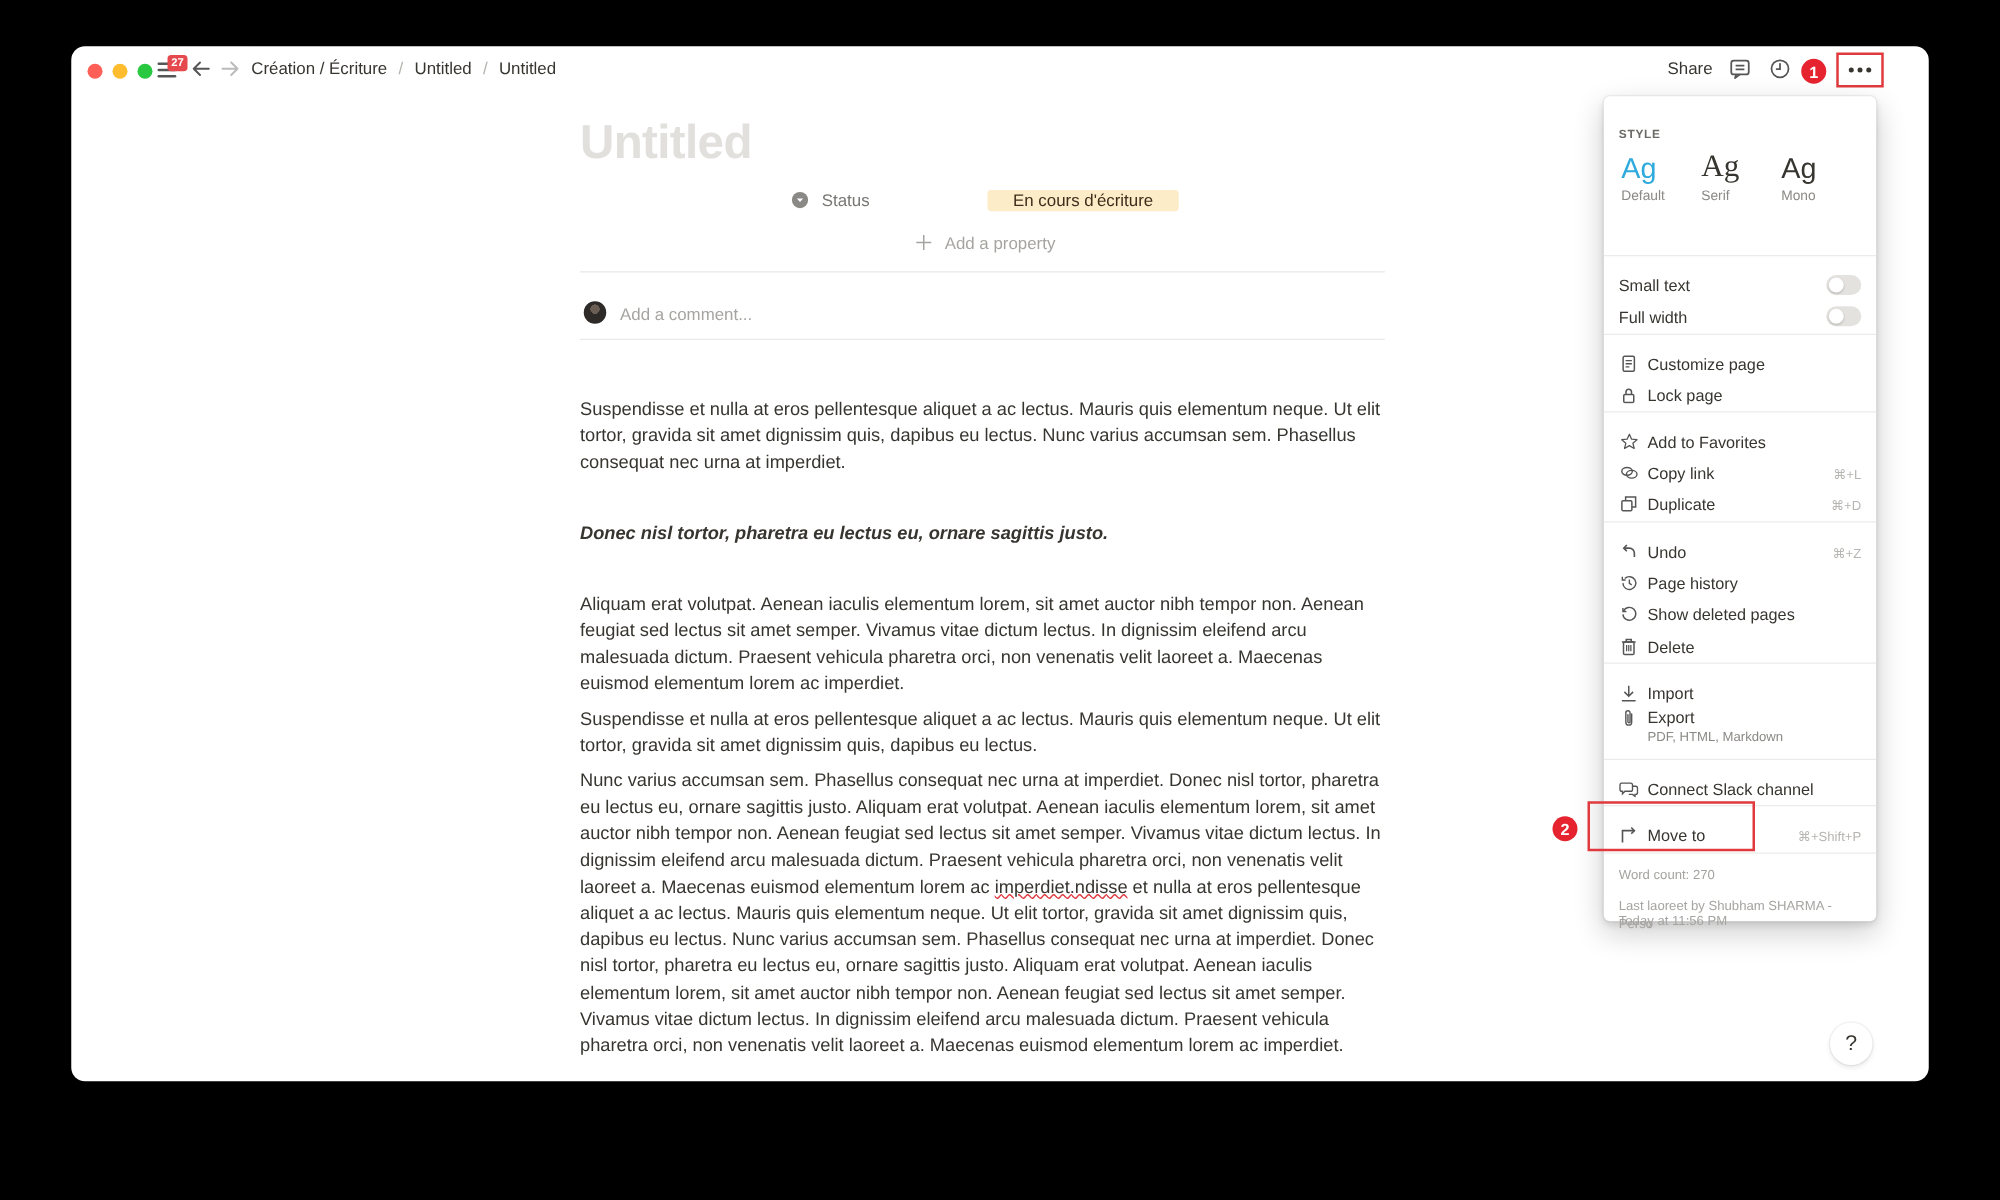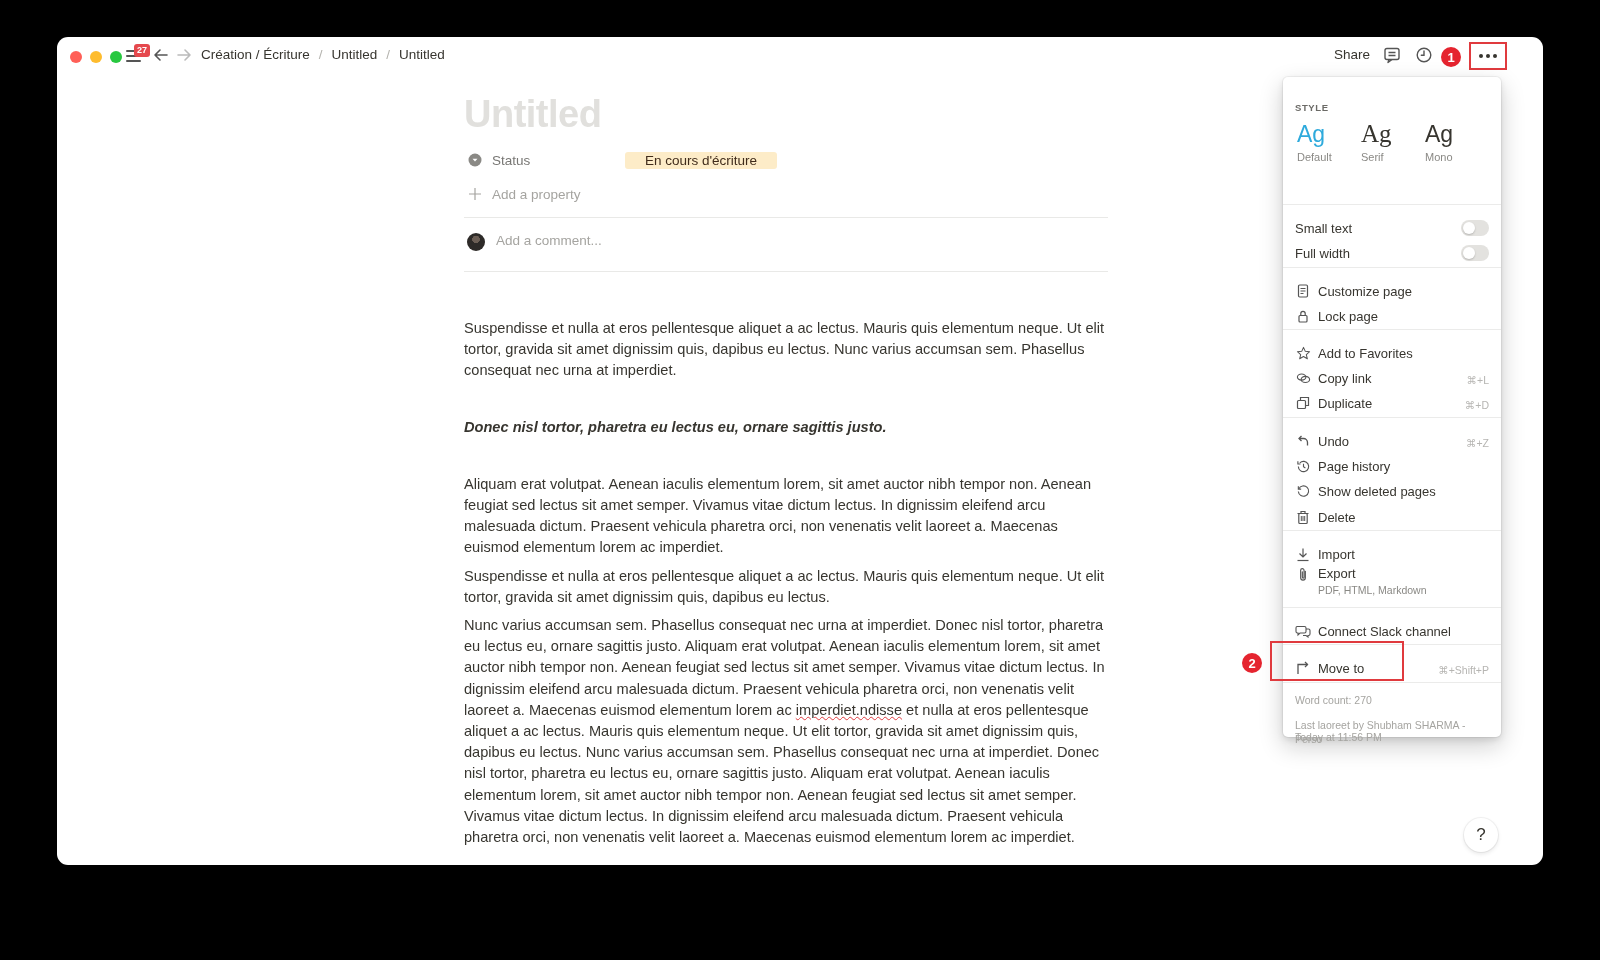--- a/index.html
+++ b/index.html
@@ -48,28 +48,28 @@
     position: absolute; width: 20px; height: 20px; border-radius: 50%; background: #e5242f; color: #fff;
     font-size: 13px; font-weight: bold; display: flex; align-items: center; justify-content: center;
   }
   .annot-1 { left: 1384px; top: 10px; }
   .annot-2 { left: 1185px; top: 616px; }
   .annot-box-2 { position: absolute; left: 1213px; top: 604px; width: 134px; height: 40px; border: 2px solid #e03a3e; }
 
   
   .page { position: absolute; left: 407px; top: 0; width: 644px; }
   .page-title { position: absolute; top: 56px; left: 0; font-size: 38px; font-weight: bold; color: #e1e0dd; letter-spacing: -0.5px; }
-  .prop-row { position: absolute; left: 0; width: 644px; height: 26px; display: flex; align-items: center; font-size: 13.5px; }
+  .prop-row { position: absolute; left: 0; width: 644px; height: 26px; display: flex; align-items: center; font-size: 13.5px; justify-content: center; }
   .prop-status { top: 110px; }
   .prop-add { top: 144px; color: #a5a4a0; cursor: pointer; }
   .prop-icon { width: 14px; height: 14px; margin-left: 4px; margin-right: 10px; display: inline-flex; align-items: center; justify-content: center; }
   .prop-label { color: #787774; width: 133px; }
   .status-pill { background: #fdecc8; color: #402c1b; padding: 1px 20px; border-radius: 3px; font-size: 13.5px; cursor: pointer; }
   .divider-1 { position: absolute; top: 180px; left: 0; width: 644px; height: 1px; background: #e9e9e7; }
-  .comment-row { position: absolute; top: 196px; left: 0; width: 644px; height: 26px; display: flex; align-items: flex-start; cursor: text; }
+  .comment-row { position: absolute; top: 196px; left: 0; width: 644px; height: 26px; display: flex; align-items: flex-end; cursor: text; }
   .avatar { width: 18px; height: 18px; border-radius: 50%; background: radial-gradient(circle at 50% 35%, #6b5e55 0 25%, #2d2a28 26% 100%); margin-left: 3px; margin-right: 11px; }
   .comment-ph { color: #a5a4a0; font-size: 13.5px; }
   .divider-2 { position: absolute; top: 234px; left: 0; width: 644px; height: 1px; background: #e9e9e7; }
 
   .body-text { position: absolute; top: 281px; left: 0; width: 644px; font-size: 14.6px; line-height: 21.2px; color: #37352f; }
   .body-text p { margin-bottom: 7px; }
   .body-text p.gap-after { margin-bottom: 35px; }
   .body-text p.heading { font-weight: bold; margin-bottom: 36px; font-style: italic; }
   .spell { text-decoration: underline wavy #e03a3e; text-decoration-thickness: 1px; }
 

